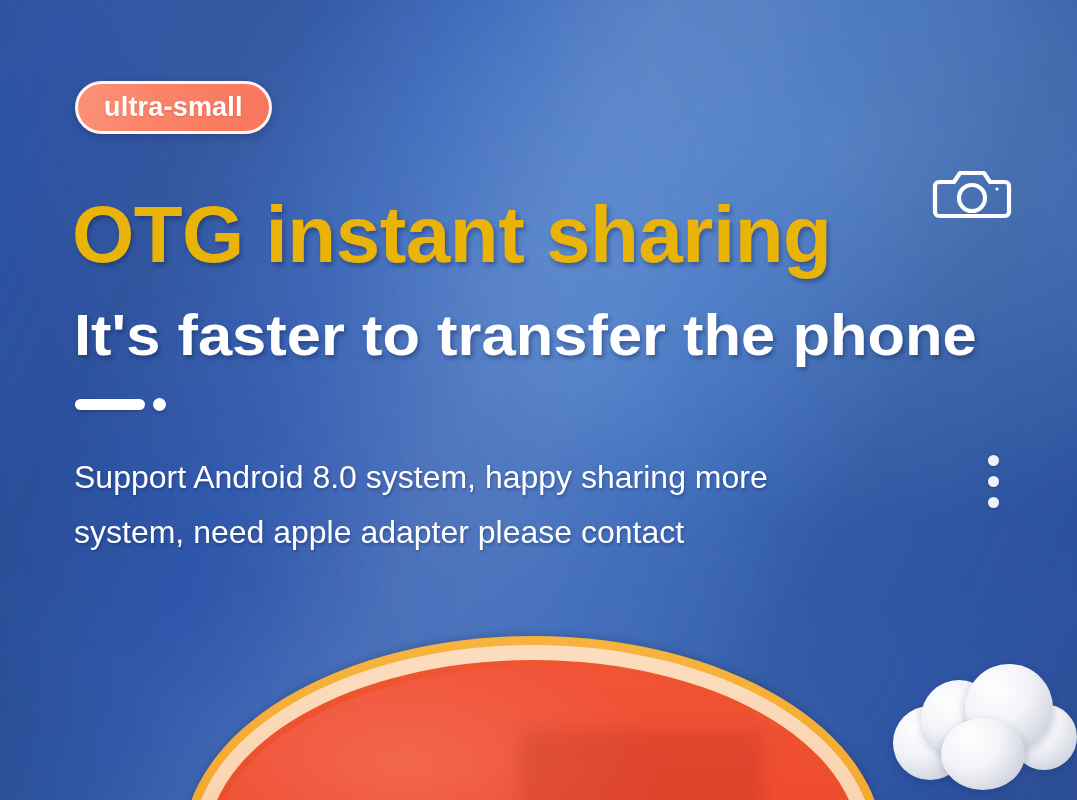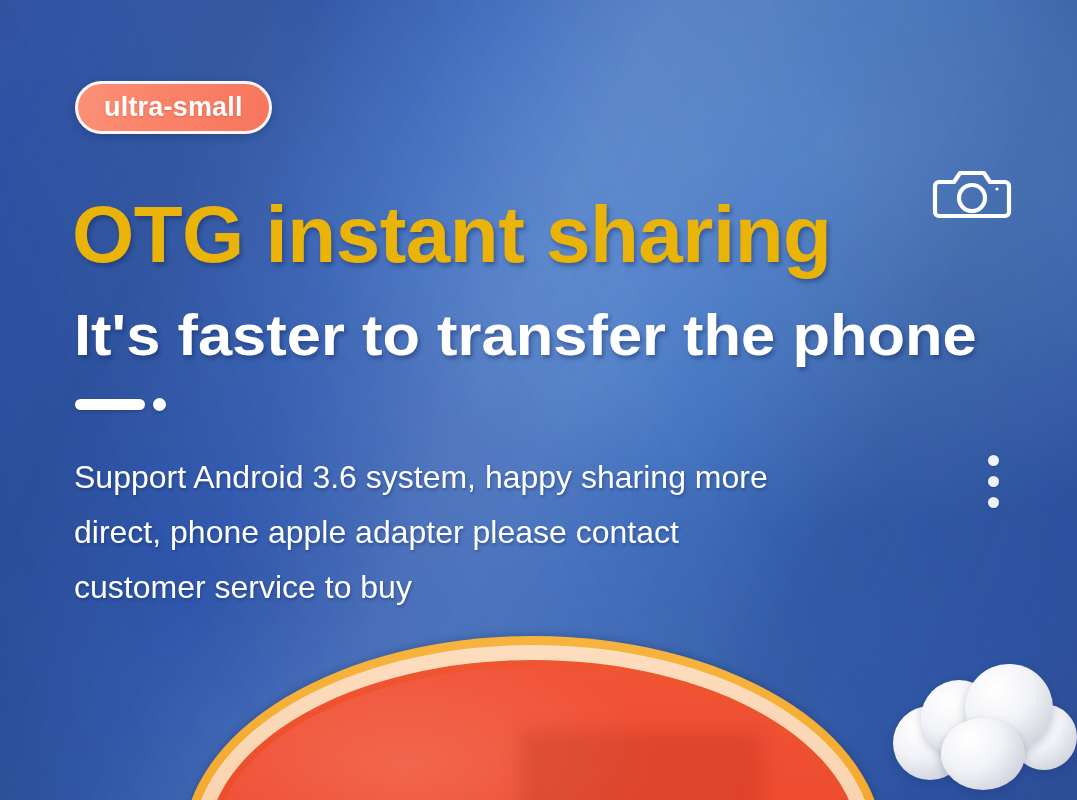--- a/index.html
+++ b/index.html
@@ -261,23 +261,22 @@
   <div class="headline1">OTG instant sharing</div>
 
   <div class="headline2">It's faster to transfer the phone</div>
 
   <div class="divider">
     <span class="bar"></span>
     <span class="dot"></span>
   </div>
 
   <div class="description">
-    <span class="line">Support Android 3.6 system, happy sharing more</span>
-    <span class="line">direct, phone apple adapter please contact</span>
-    <span class="line">customer service to buy</span>
+    <span class="line">Support Android 8.0 system, happy sharing more</span>
+    <span class="line">system, need apple adapter please contact</span>
   </div>
 
   <div class="kebab">
     <span class="kdot"></span>
     <span class="kdot"></span>
     <span class="kdot"></span>
   </div>
 
 </div>
 

